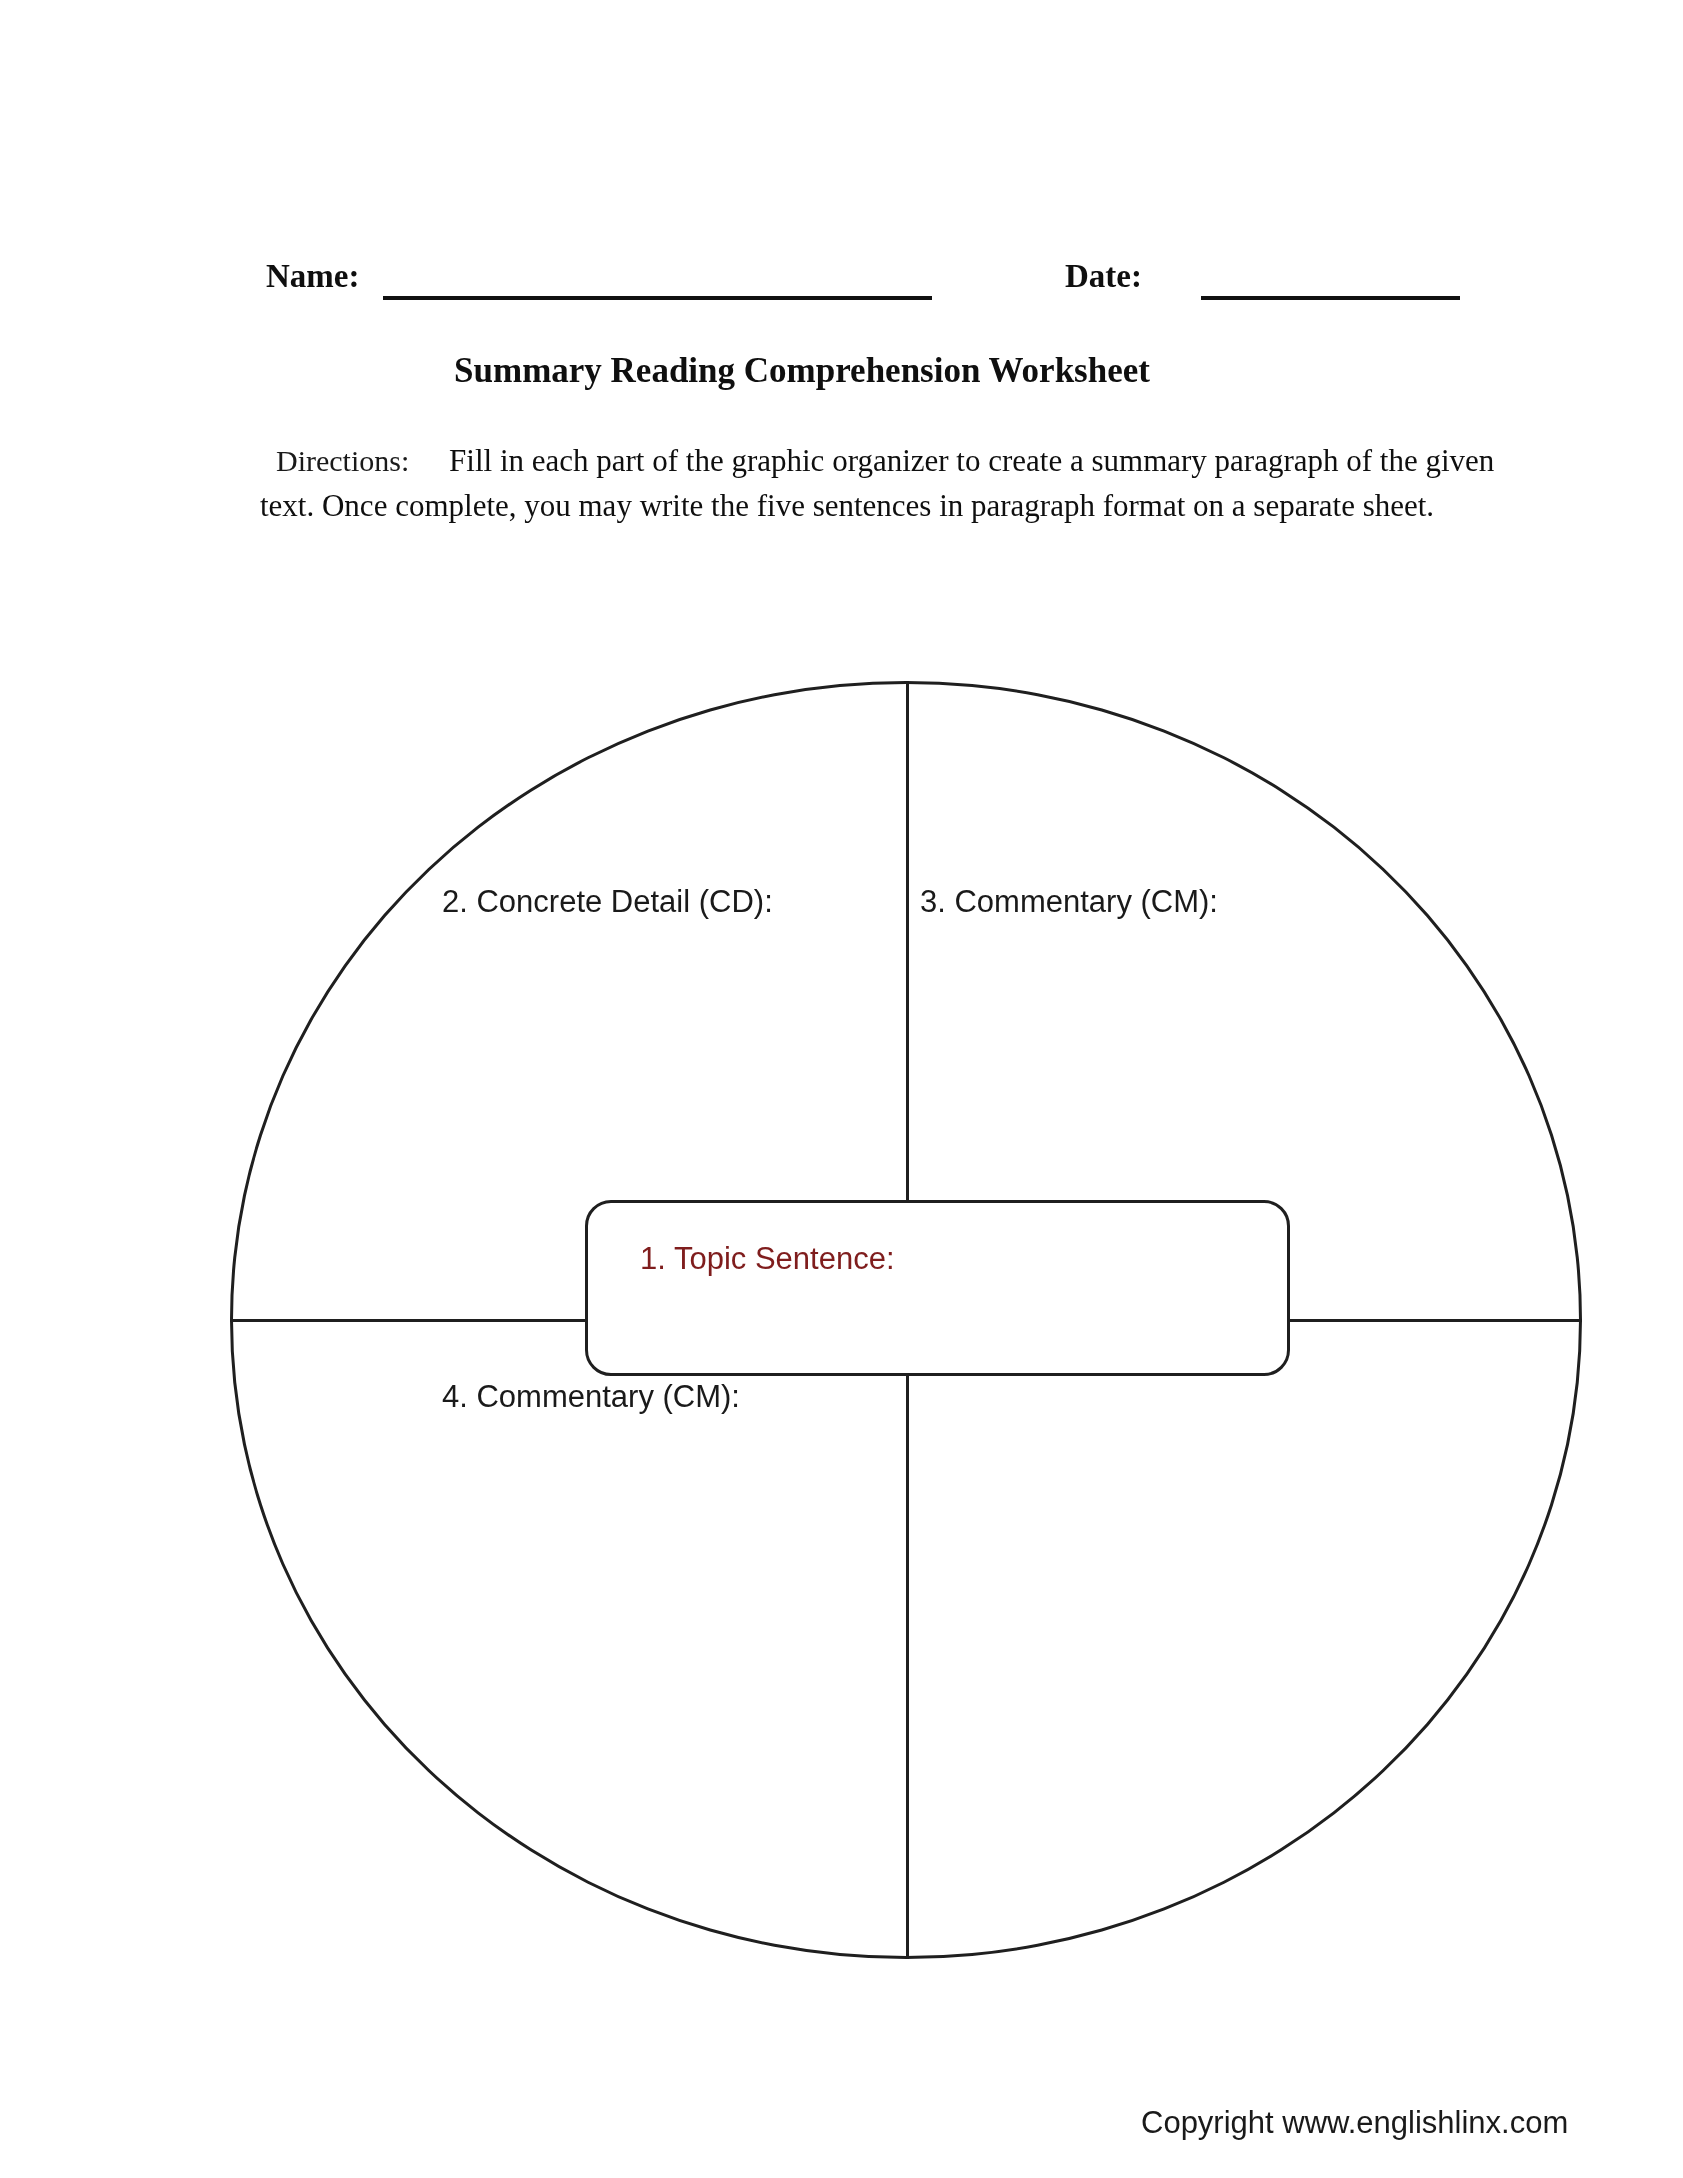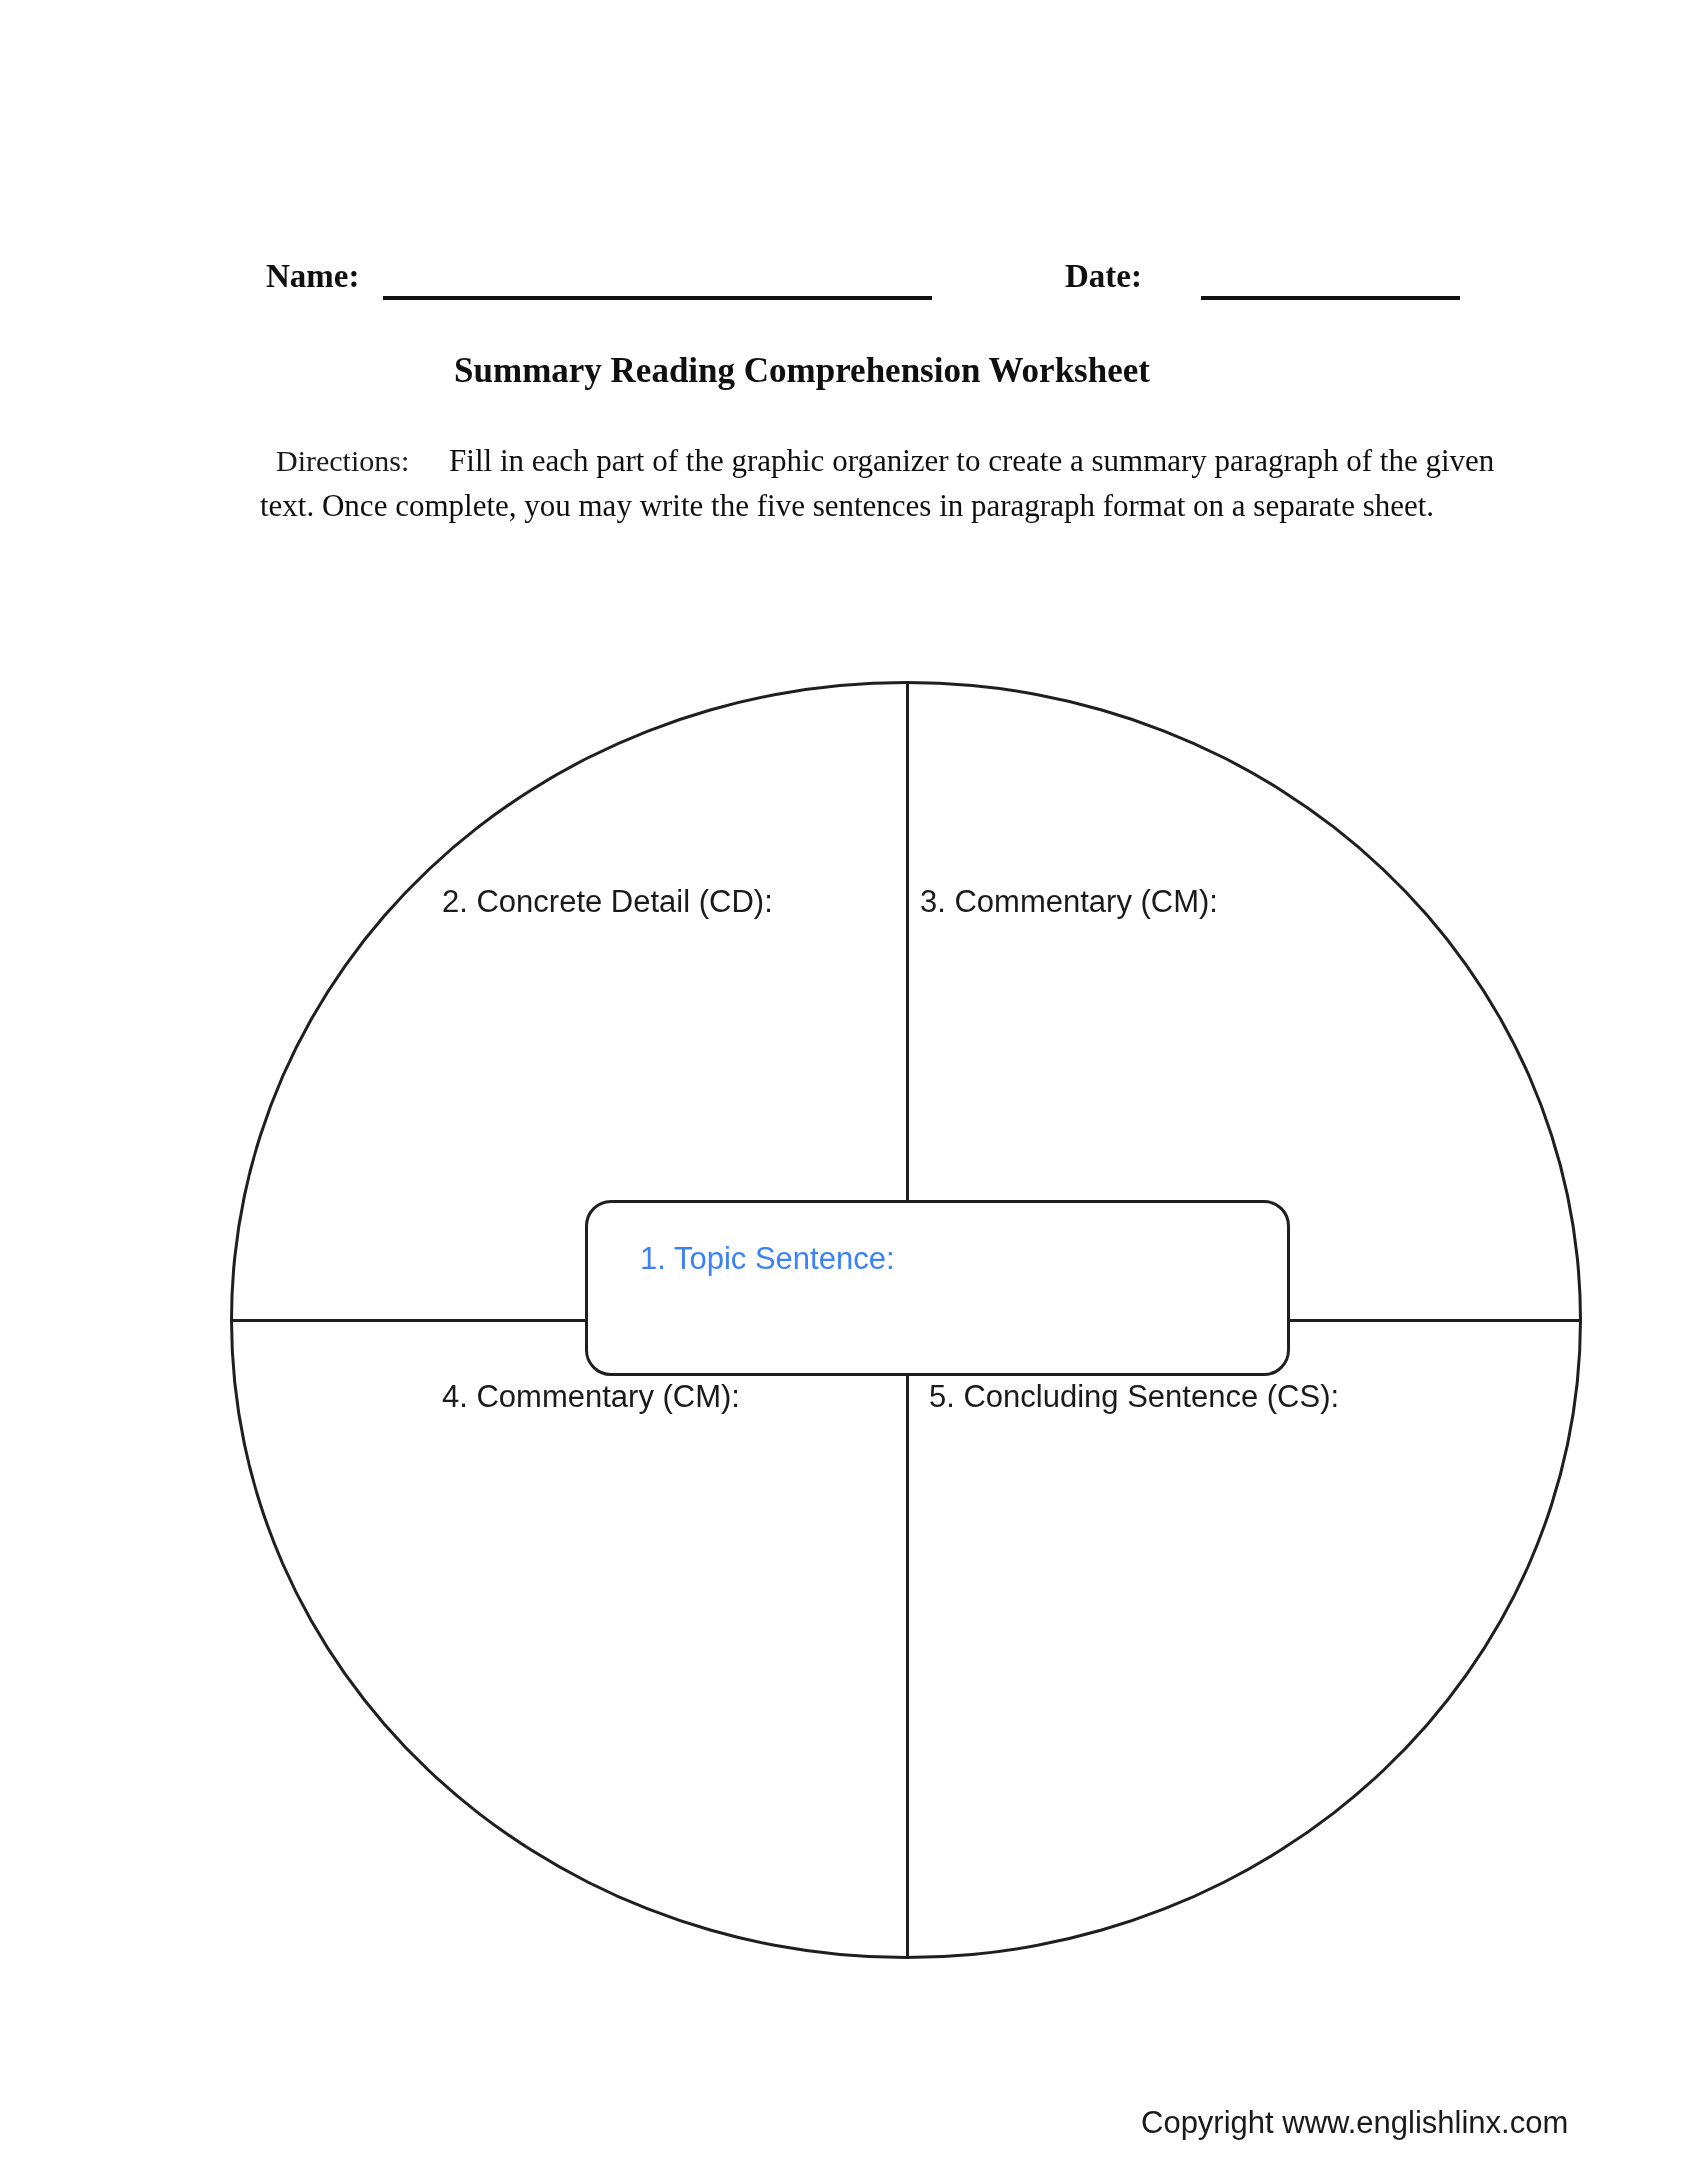--- a/index.html
+++ b/index.html
@@ -78,21 +78,21 @@
     width: 705px; height: 176px;
     background: #ffffff;
     border: 3px solid #1f1f1f;
     border-radius: 26px;
     z-index: 3;
   }
   .topic-box-label {
     position: absolute; left: 36px; top: 22px;
     font-size: 31px;
     font-family: "Liberation Sans", sans-serif;
-    color: #3b82f6;
+    color: #7f1d1d;
     white-space: nowrap;
   }
   .quadrant-label {
     position: absolute;
     font-size: 31px;
     font-family: "Liberation Sans", sans-serif;
     color: #1a1a1a;
     white-space: nowrap;
     z-index: 2;
   }
@@ -126,21 +126,20 @@
   <div class="directions"><span class="directions-label">Directions:</span> <span>Fill in each part of the graphic organizer to create a summary paragraph of the given text. Once complete, you may write the five sentences in paragraph format on a separate sheet.</span></div>
 
   <div class="organizer">
     <div class="organizer-circle"></div>
     <div class="divider-vertical"></div>
     <div class="divider-horizontal"></div>
 
     <div class="quadrant-label q2">2. Concrete Detail (CD):</div>
     <div class="quadrant-label q3">3. Commentary (CM):</div>
     <div class="quadrant-label q4">4. Commentary (CM):</div>
-    <div class="quadrant-label q5">5. Concluding Sentence (CS):</div>
 
     <div class="topic-box">
       <span class="topic-box-label">1. Topic Sentence:</span>
     </div>
   </div>
 
   <div class="copyright">Copyright www.englishlinx.com</div>
 
 </div>
 

